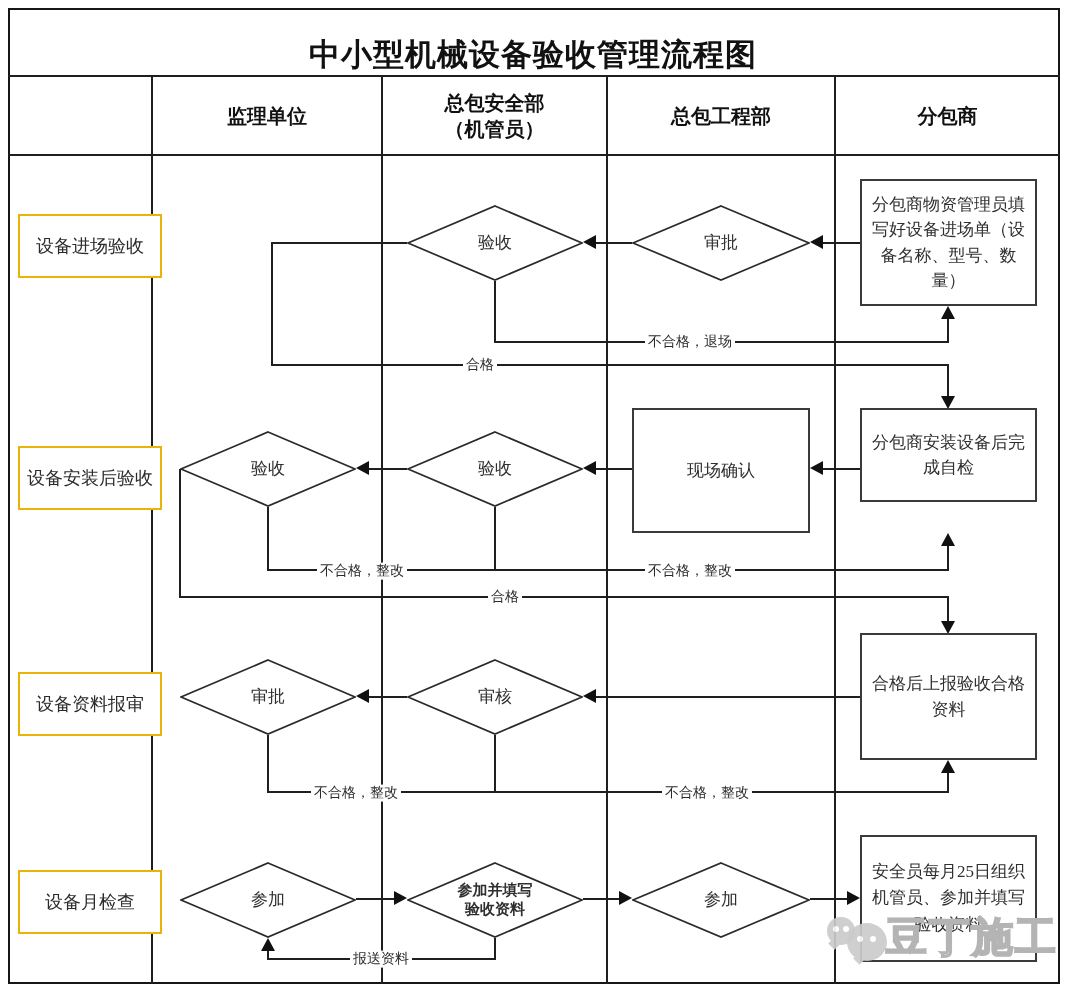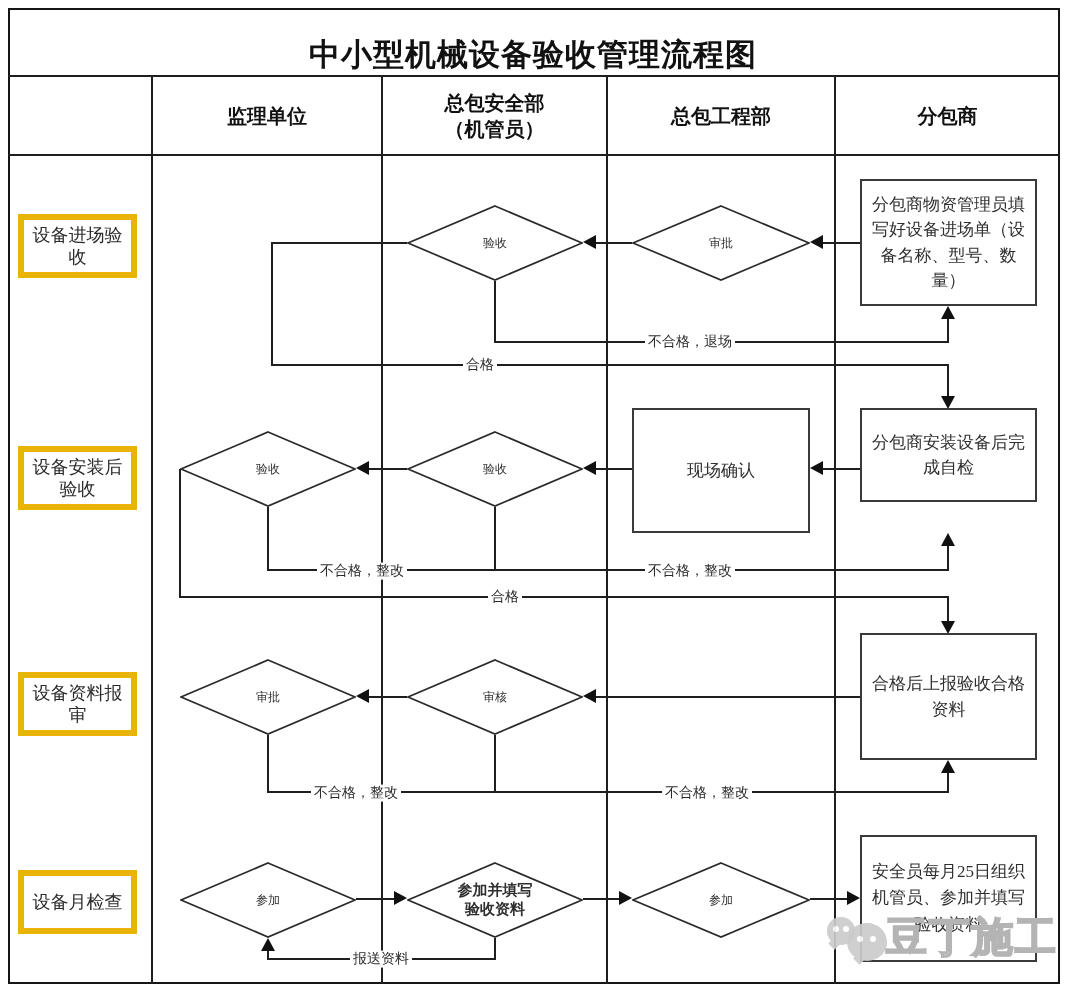--- a/index.html
+++ b/index.html
@@ -14,35 +14,35 @@
   .title{
     position:absolute;left:10px;top:22px;width:1046px;height:66px;
     display:flex;align-items:center;justify-content:center;
     font-size:31px;font-weight:600;letter-spacing:1px;color:#111;
   }
   .hcell{
     position:absolute;top:76px;height:79px;display:flex;align-items:center;justify-content:center;
     font-size:20px;font-weight:600;color:#111;text-align:center;white-space:pre-line;line-height:1.3;
   }
   .kbox{
-    position:absolute;left:18px;width:119px;height:64px;border:6px solid #eab308;background:#fff;
+    position:absolute;left:18px;width:144px;height:64px;border:2px solid #eab308;background:#fff;
     display:flex;align-items:center;justify-content:center;text-align:center;
     font-size:18px;line-height:1.25;color:#2b2b2b;padding:2px;box-sizing:border-box;
   }
   .pbox{
     position:absolute;border:2px solid #3a3a3a;background:#fff;
     display:flex;align-items:center;justify-content:center;text-align:center;
     font-size:17px;line-height:1.5;color:#2f2f2f;padding:4px 6px;box-sizing:border-box;
   }
   .diamond{position:absolute;}
   .diamond svg{position:absolute;left:0;top:0;}
   .dtext{
     position:absolute;left:0;top:0;width:100%;height:100%;
     display:flex;align-items:center;justify-content:center;text-align:center;
-    font-size:12px;line-height:1.25;color:#2f2f2f;
+    font-size:17px;line-height:1.25;color:#2f2f2f;
   }
   .dtext.small{font-size:15px;}
   .dtext.small span{display:block;width:84px;}
   .alabel{
     position:absolute;transform:translate(-50%,-50%);background:#fff;padding:0 3px;
     font-size:14px;color:#2b2b2b;white-space:nowrap;line-height:1.2;
   }
   
   .ah{position:absolute;width:0;height:0;}
   .ah-left{border-top:7px solid transparent;border-bottom:7px solid transparent;border-right:13px solid #111;}

